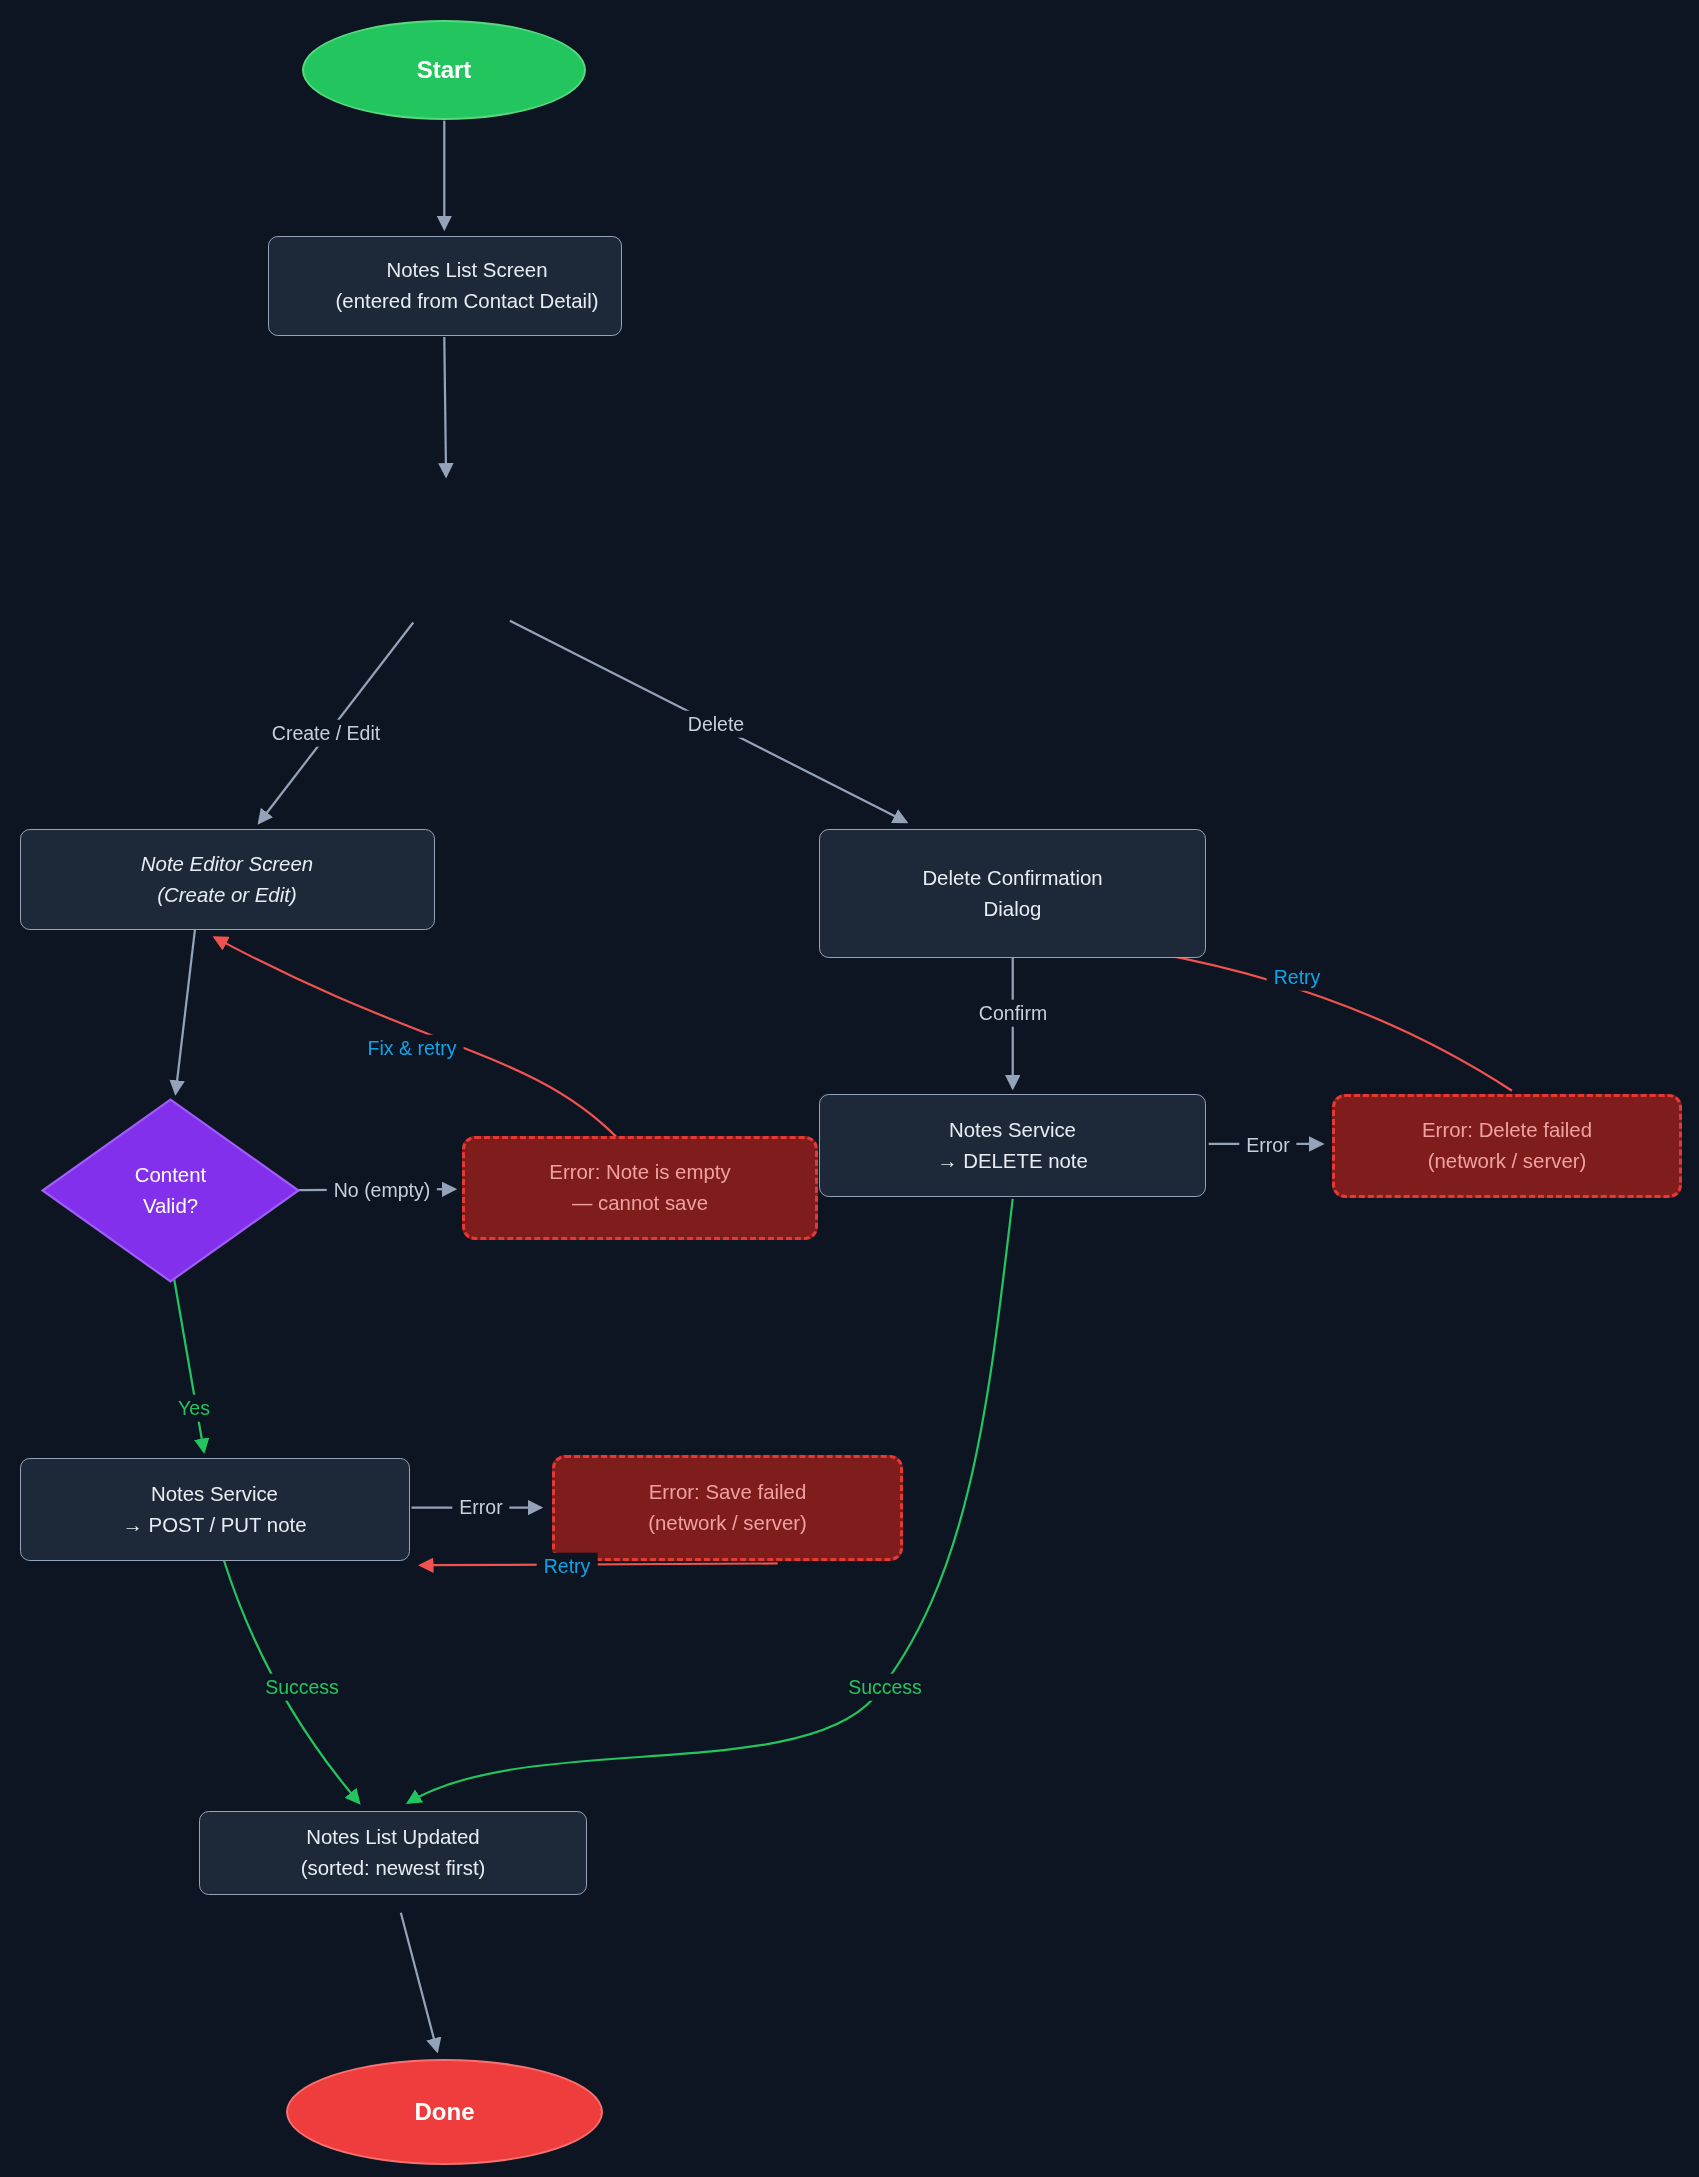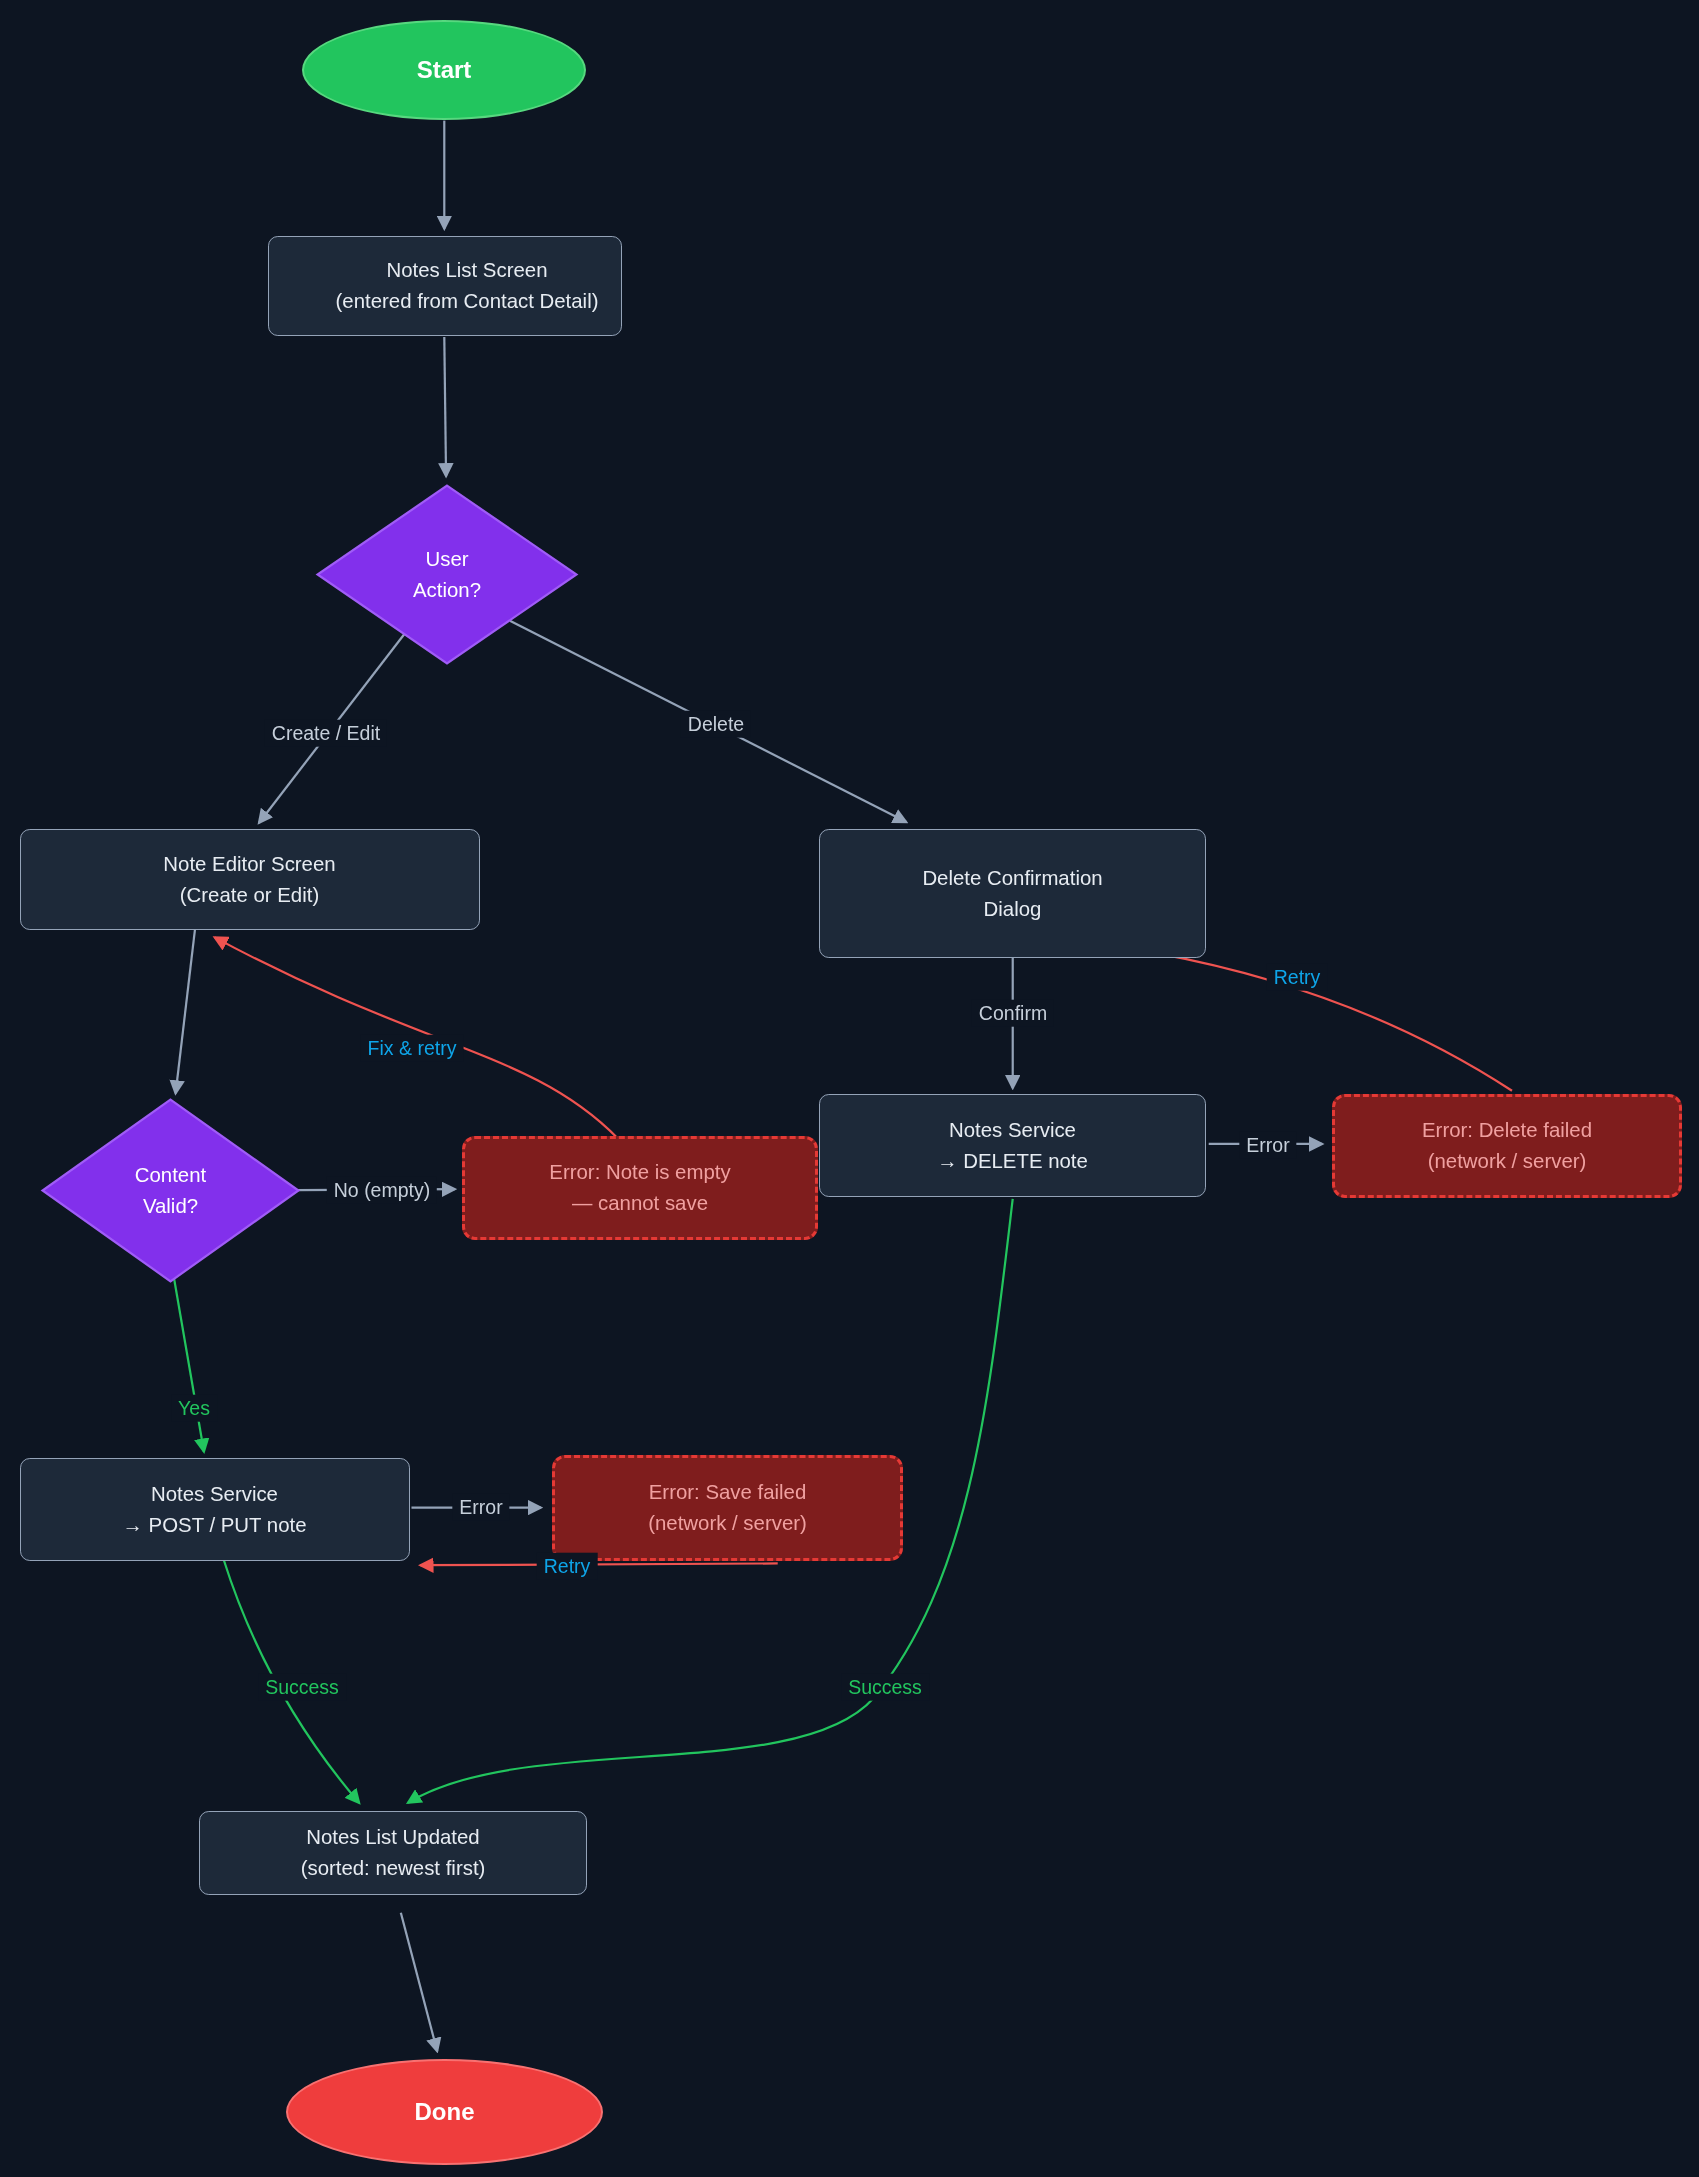--- a/index.html
+++ b/index.html
@@ -136,29 +136,22 @@
 
   <div class="node terminal start" style="left:302px;top:19.5px;width:284px;height:100px;">
     <span class="node-label">Start</span>
   </div>
 
   <div class="node process" style="left:268px;top:236px;width:354px;height:100px;padding-left:44px;">
     <span class="node-label">Notes List Screen</span>
     <span class="node-label">(entered from Contact Detail)</span>
   </div>
 
-  <div class="node decision" style="left:314px;top:483px;width:266px;height:183px;">
-    <svg class="diamond-svg" viewBox="0 0 300 206" preserveAspectRatio="none">
-      <polygon class="diamond-poly" points="150,3 296,103 150,203 4,103"></polygon>
-    </svg>
-    <span class="node-label">User</span>
-    <span class="node-label">Action?</span>
-  </div>
-
-  <div class="node process" style="left:19.5px;top:829px;width:460px;height:101px;">
+
+  <div class="node process" style="left:19.5px;top:829px;width:415px;height:101px;font-style:italic;">
     <span class="node-label">Note Editor Screen</span>
     <span class="node-label">(Create or Edit)</span>
   </div>
 
   <div class="node process" style="left:819px;top:829px;width:387px;height:129px;">
     <span class="node-label">Delete Confirmation</span>
     <span class="node-label">Dialog</span>
   </div>
 
   <div class="node decision" style="left:39px;top:1097px;width:263px;height:187px;">

